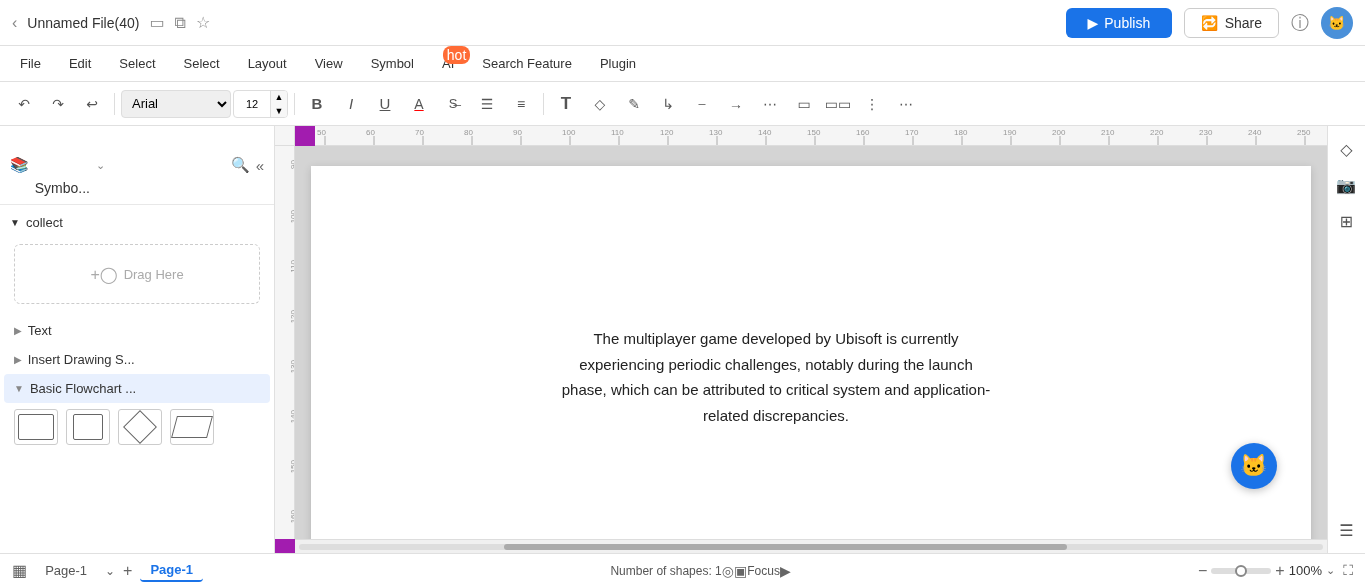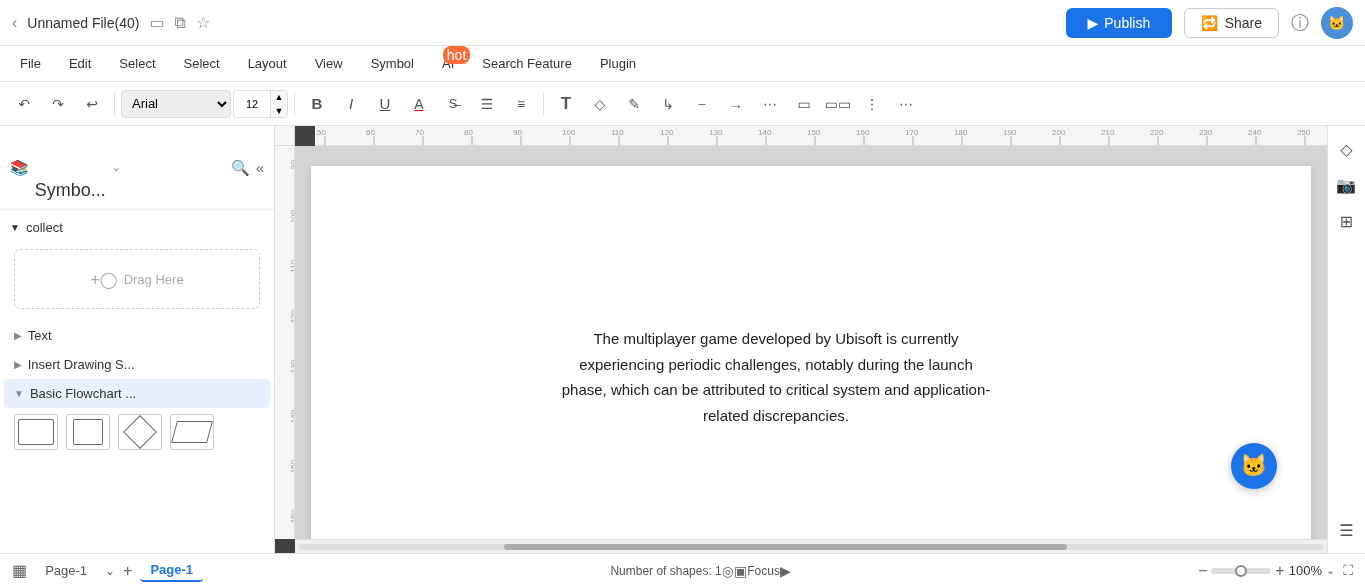--- a/index.html
+++ b/index.html
@@ -73,21 +73,21 @@
     
     #left-sidebar {
       width: 275px; background: #fff; border-right: 1px solid #e0e0e0;
       display: flex; flex-direction: column; flex-shrink: 0;
     }
     #sidebar-header {
       display: flex; align-items: center; justify-content: space-between;
       padding: 8px 10px; border-bottom: 1px solid #e8e8e8;
     }
     #sidebar-title-area { display: flex; align-items: center; gap: 6px; cursor: pointer; }
-    #sidebar-title { font-size: 18px; color: #333; font-weight: 500; margin-top: 46px; }
+    #sidebar-title { font-size: 14px; color: #333; font-weight: 500; margin-top: 46px; }
     .sidebar-controls { display: flex; gap: 6px; }
     .sidebar-icon-btn { background: none; border: none; cursor: pointer; font-size: 15px; color: #666; }
 
     #collect-section { padding: 4px 0; }
     .collect-header {
       display: flex; align-items: center; padding: 6px 10px; cursor: pointer;
       font-size: 13px; color: #333;
     }
     .collect-chevron { margin-right: 6px; font-size: 10px; }
     .drag-area {
@@ -106,21 +106,21 @@
       display: flex; gap: 8px; padding: 6px 14px; flex-wrap: wrap;
     }
     .shape-item {
       width: 44px; height: 36px; border: 1px solid #ccc; border-radius: 3px;
       display: flex; align-items: center; justify-content: center; cursor: pointer;
       background: #fff;
     }
 
     
     #canvas-container {
-      flex: 1; display: flex; flex-direction: column; overflow: hidden; background: #404040;
+      flex: 1; display: flex; flex-direction: column; overflow: hidden; background: #a21caf;
       position: relative;
     }
     #ruler-top {
       height: 20px; background: #f5f5f5; border-bottom: 1px solid #ddd;
       display: flex; align-items: center; overflow: hidden; position: relative;
       margin-left: 20px;
     }
     #ruler-left {
       width: 20px; background: #f5f5f5; border-right: 1px solid #ddd;
       flex-shrink: 0; overflow: hidden; position: relative;

